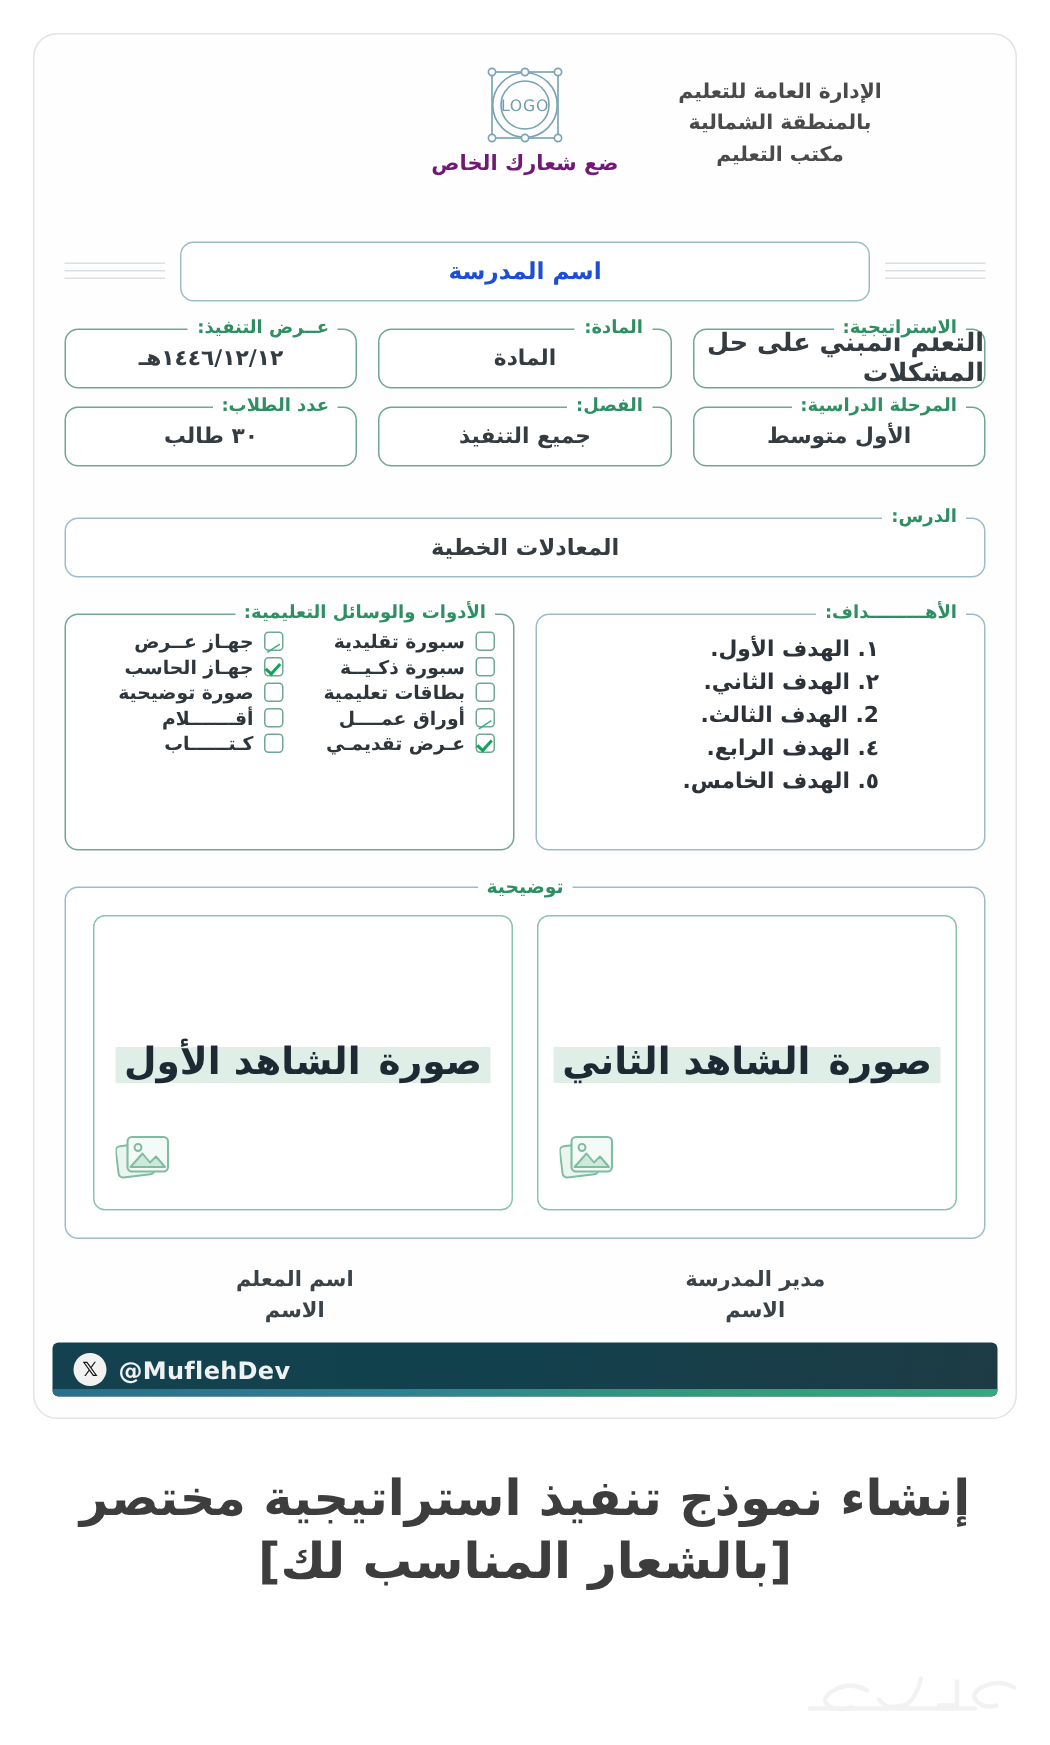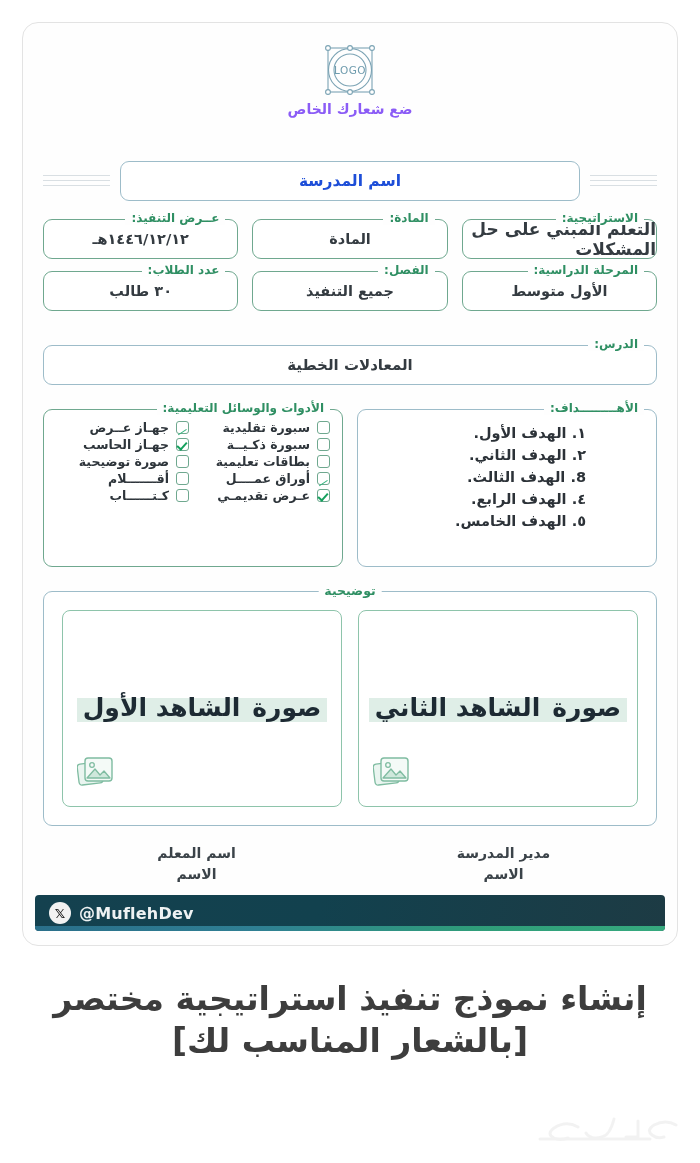--- a/index.html
+++ b/index.html
@@ -39,21 +39,21 @@
   .logo-wrap {
     position: absolute;
     left: 50%; transform: translateX(-50%);
     top: 0;
     width: 150px;
     text-align: center;
   }
   .logo-wrap svg { display:block; margin: 0 auto; }
   .logo-caption {
     margin-top: 2px;
-    color: #8b5cf6;
+    color: #701a75;
     font-size: 14px;
     font-weight: 700;
     letter-spacing: .2px;
   }
 
   
   .school-row {
     position: absolute;
     top: 136px; left: 20px; right: 20px;
     height: 44px;
@@ -279,20 +279,25 @@
     width: 170px; height: 46px;
     opacity: .55;
   }
 </style>
 </head>
 <body>
 
 <div class="sheet">
 
   <div class="header">
+    <div class="hdr-text">
+      <div>الإدارة العامة للتعليم</div>
+      <div>بالمنطقة الشمالية</div>
+      <div>مكتب التعليم</div>
+    </div>
 
     <div class="logo-wrap">
       <svg width="62" height="58" viewBox="0 0 62 58">
         <g fill="none" stroke="#7ba3b4" stroke-width="1.1">
           <rect x="9" y="7" width="44" height="44"></rect>
           <circle cx="31" cy="29" r="21.5"></circle>
           <circle cx="31" cy="29" r="16"></circle>
         </g>
         <g fill="#ffffff" stroke="#7ba3b4" stroke-width="1.1">
           <circle cx="9" cy="7" r="2.4"></circle>
@@ -354,21 +359,21 @@
     <span class="val">المعادلات الخطية</span>
   </div>
 
   <div class="two-col">
 
     <div class="fs blue">
       <span class="lg">الأهـــــــــداف:</span>
       <ul class="goals-body">
         <li>١. الهدف الأول.</li>
         <li>٢. الهدف الثاني.</li>
-        <li>8. الهدف الثالث.</li>
+        <li>2. الهدف الثالث.</li>
         <li>٤. الهدف الرابع.</li>
         <li>٥. الهدف الخامس.</li>
       </ul>
     </div>
 
     <div class="fs">
       <span class="lg">الأدوات والوسائل التعليمية:</span>
       <div class="tools-body">
         <div class="chk">
           <span class="box"></span>

